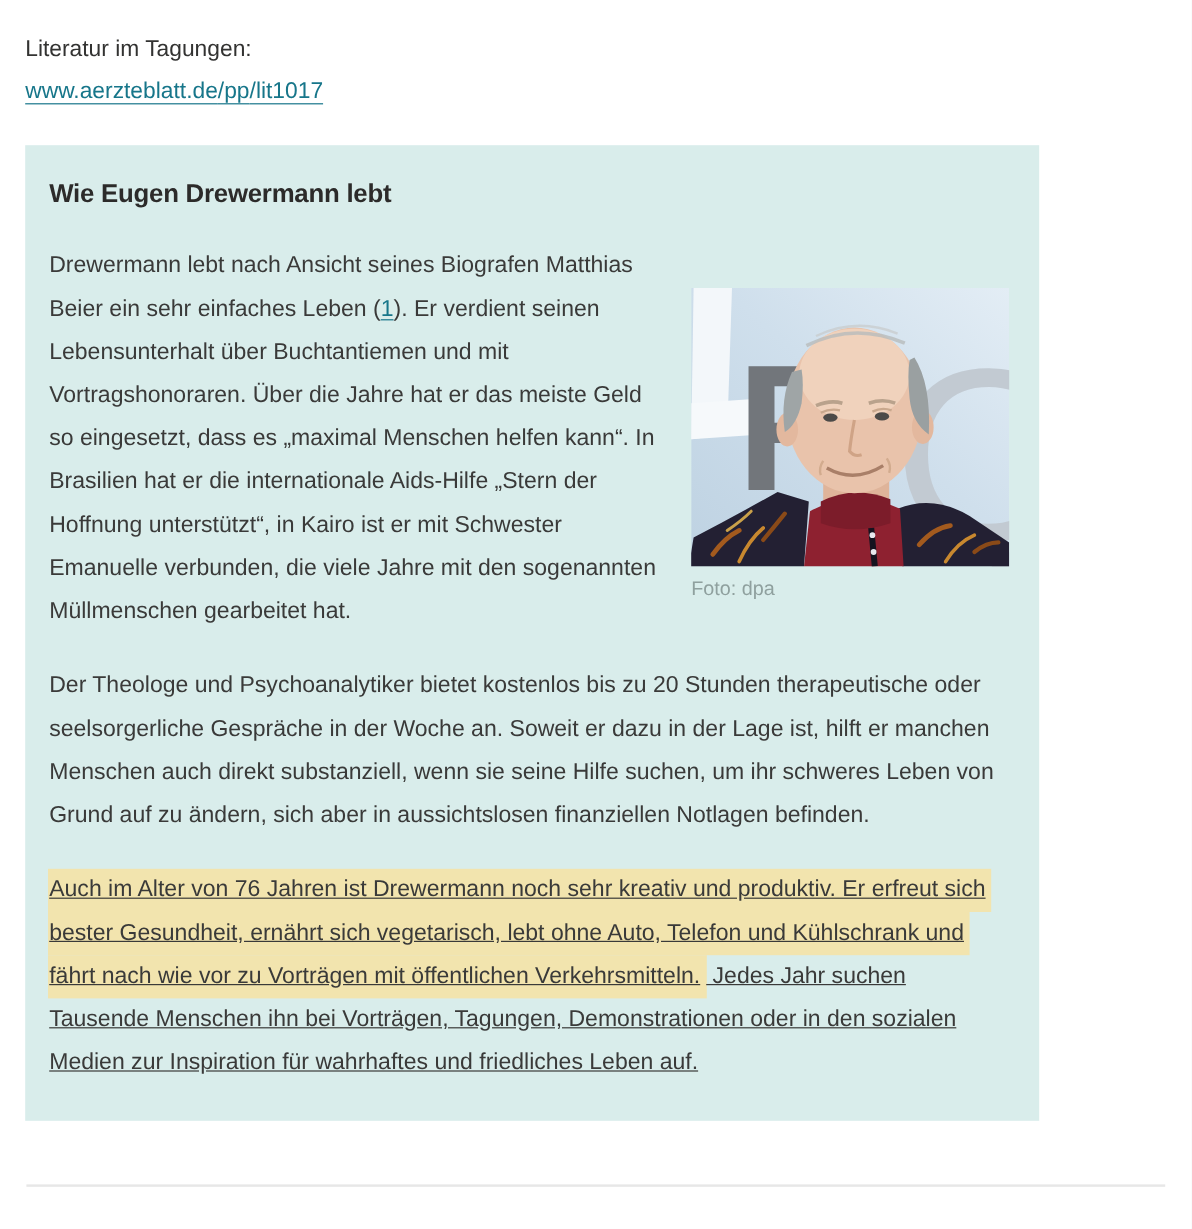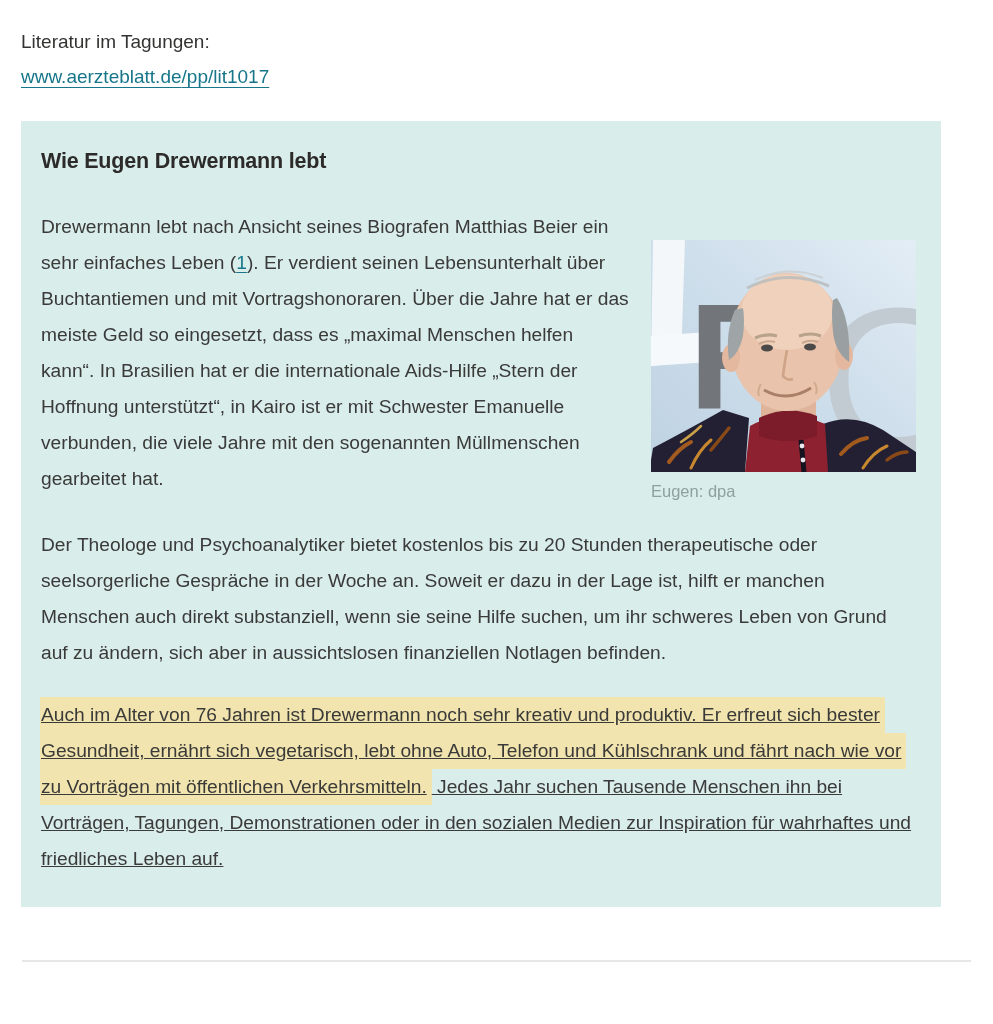--- a/index.html
+++ b/index.html
@@ -24,34 +24,34 @@
     margin:0;
     font-size:19px;line-height:28px;color:#333332;
   }
   .intro-link-line{margin:7px 0 0 0;font-size:19px;line-height:28px;}
   .intro-link-line a{
     color:var(--link);text-decoration:underline;text-underline-offset:4px;
     cursor:pointer;
   }
   .infobox{
     margin-top:30px;
-    width:920px;
+    width:845px;
     background:var(--box_bg);
     padding:27px 25px 30px 20px;
   }
   .infobox h2{
     margin:0 0 30px 0;
     font-size:21.5px;line-height:26px;font-weight:700;color:var(--title);
     letter-spacing:-0.2px;
   }
   .infobox p{
     margin:0;
     font-size:19.2px;line-height:36px;color:var(--text);
   }
-  .first-row{display:flex;gap:22px;align-items:center;}
+  .first-row{display:flex;gap:22px;align-items:flex-start;}
   .first-row .para1{flex:1;min-width:0;}
   .ref-link{color:var(--link);text-decoration:underline;text-underline-offset:3px;cursor:pointer;}
   figure.portrait{
     margin:36px 0 0 0;
     width:265px;flex:0 0 265px;
   }
   figure.portrait svg{display:block;width:265px;height:232px;}
   figure.portrait figcaption{
     margin-top:9px;
     font-size:16.5px;line-height:20px;color:var(--caption);
@@ -153,21 +153,21 @@
             <path d="M108,104 q8,-4 16,-2" stroke="#c9a88d" stroke-width="2" fill="none"></path>
             <path d="M151,103 q8,-4 16,-1" stroke="#c9a88d" stroke-width="2" fill="none"></path>
 
             <path d="M136,110 q-3,16 -4,26 q4,5 10,3" stroke="#cfa386" stroke-width="2.6" fill="none"></path>
 
             <path d="M113,150 q23,13 47,-2" stroke="#a97f68" stroke-width="2.8" fill="none"></path>
             <path d="M110,144 q-4,6 -2,12" stroke="#d2ab8e" stroke-width="2" fill="none"></path>
             <path d="M163,142 q4,6 2,12" stroke="#d2ab8e" stroke-width="2" fill="none"></path>
           </g>
         </svg>
-        <figcaption>Eugen: dpa</figcaption>
+        <figcaption>Foto: dpa</figcaption>
       </figure>
     </div>
 
     <p class="para2">Der Theologe und Psychoanalytiker bietet kostenlos bis zu 20 Stunden therapeutische oder seelsorgerliche Gespräche in der Woche an. Soweit er dazu in der Lage ist, hilft er manchen Menschen auch direkt substanziell, wenn sie seine Hilfe suchen, um ihr schweres Leben von Grund auf zu ändern, sich aber in aussichtslosen finanziellen Notlagen befinden.</p>
 
     <p class="para3"><mark class="hl">Auch im Alter von 76 Jahren ist Drewermann noch sehr kreativ und produktiv. Er erfreut sich bester Gesundheit, ernährt sich vegetarisch, lebt ohne Auto, Telefon und Kühlschrank und fährt nach wie vor zu Vorträgen mit öffentlichen Verkehrsmitteln.</mark><span> Jedes Jahr suchen Tausende Menschen ihn bei Vorträgen, Tagungen, Demonstrationen oder in den sozialen Medien zur Inspiration für wahrhaftes und friedliches Leben auf.</span></p>
 
   </section>
 
   <hr class="divider">

